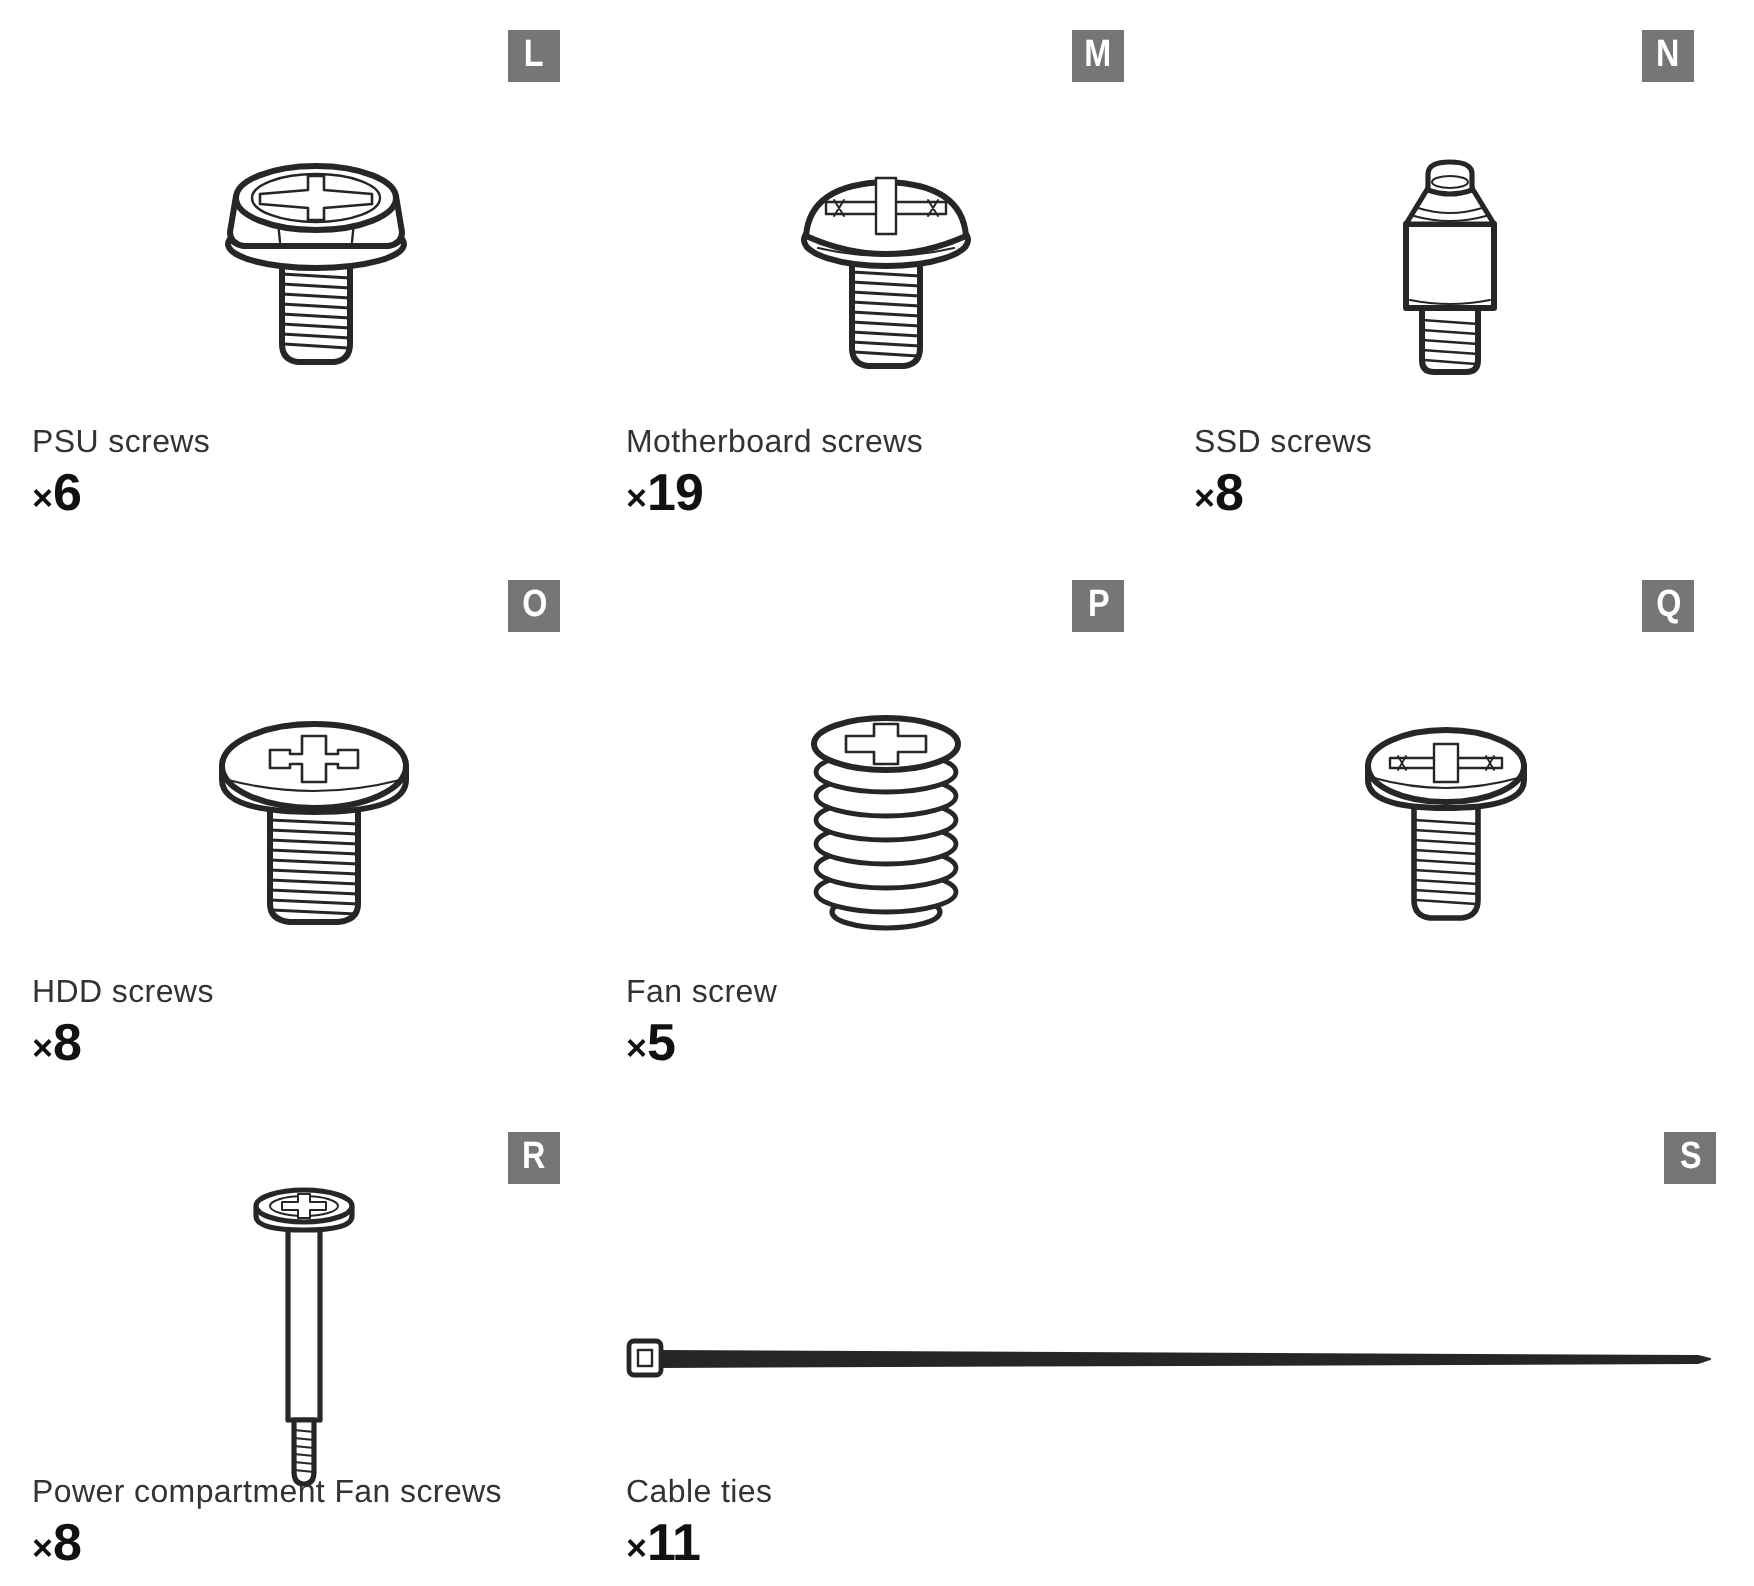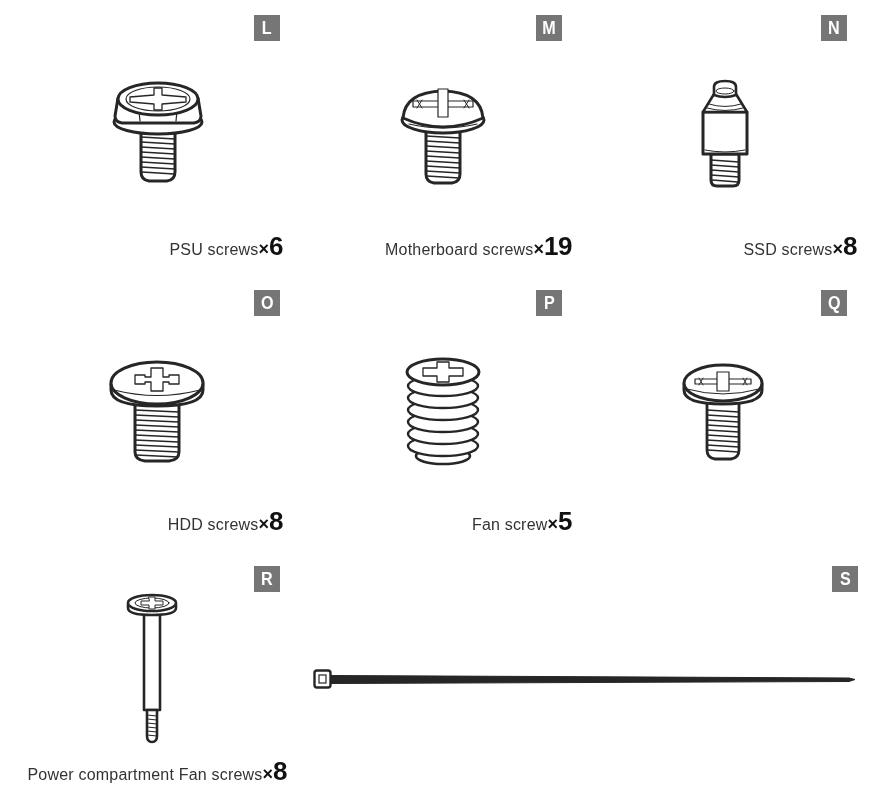--- a/index.html
+++ b/index.html
@@ -10,21 +10,21 @@
   .item{position:absolute;}
   .badge{
     position:absolute;top:5px;width:26px;height:26px;background:#767676;
     color:#ffffff;display:flex;align-items:center;justify-content:center;
     font-weight:bold;font-size:19px;
   }
   .badge span{display:inline-block;transform:scaleX(.85);}
   .art{position:absolute;left:50%;margin:0;padding:0;}
   .caption{
     position:absolute;left:0;right:0;bottom:0;display:flex;
-    justify-content:flex-end;align-items:baseline;white-space:nowrap;
+    justify-content:space-between;align-items:baseline;white-space:nowrap;flex-direction:column;
   }
   .label{font-size:16px;color:#333333;letter-spacing:.2px;}
   .qty{color:#111111;font-weight:bold;}
   .qty .x{font-size:18px;}
   .qty .num{font-size:26px;letter-spacing:-0.5px;}
   svg{display:block;}
 </style>
 </head>
 <body>
 
@@ -196,15 +196,19 @@
     <div class="badge" style="right:0px;">
         <span>S</span>
       </div>
     <figure class="art" style="left:0;margin-left:0;top:105px;">
       <svg width="545" height="26" viewBox="0 0 545 26">
         <path d="M16,9.5 L536,12 L542,13.5 L536,15.5 L16,17.5 Z" fill="#262626" stroke="#262626" stroke-width="1" stroke-linejoin="round"></path>
         <rect x="1.5" y="4.5" width="16" height="17" rx="2.5" fill="#ffffff" stroke="#262626" stroke-width="2.4"></rect>
         <rect x="6" y="9" width="7" height="8" fill="#ffffff" stroke="#262626" stroke-width="1.2"></rect>
       </svg>
     </figure>
+    <div class="caption">
+      <span class="label">Cable ties</span>
+      <span class="qty"><span class="x">×</span><span class="num">11</span></span>
+    </div>
   </section>
 
 </div>
 
 </body></html>

